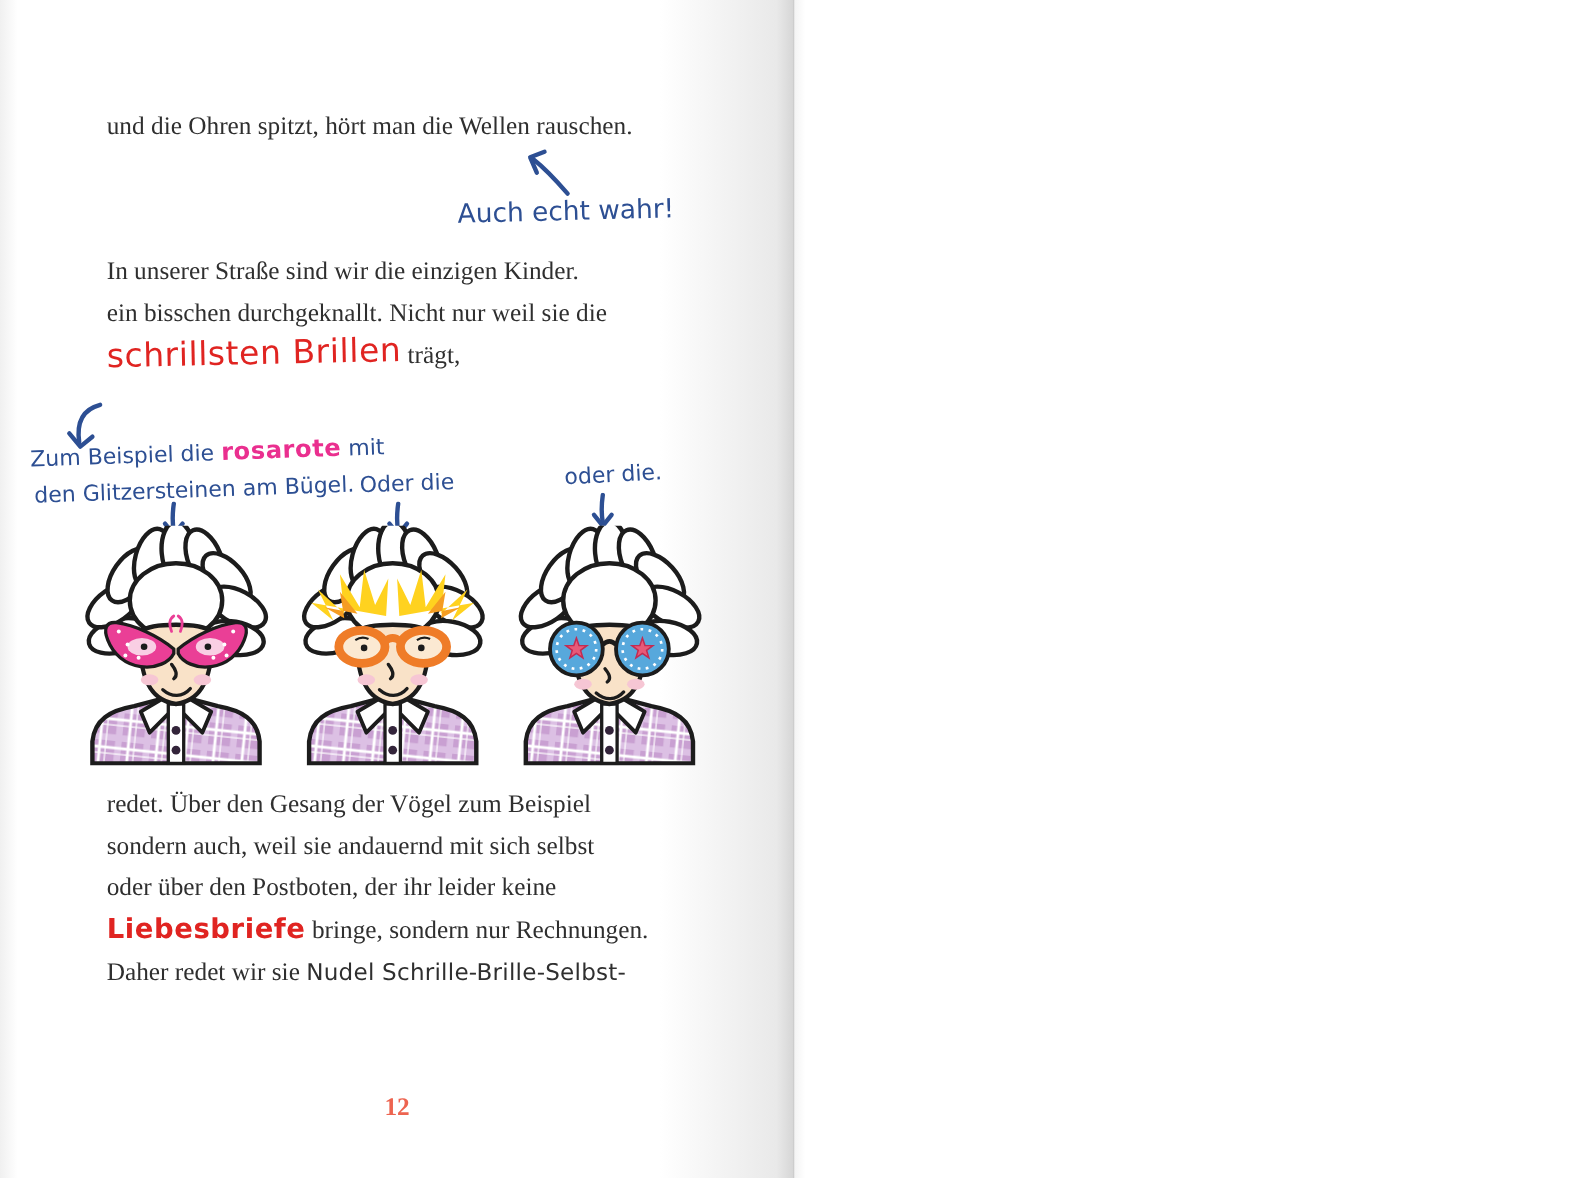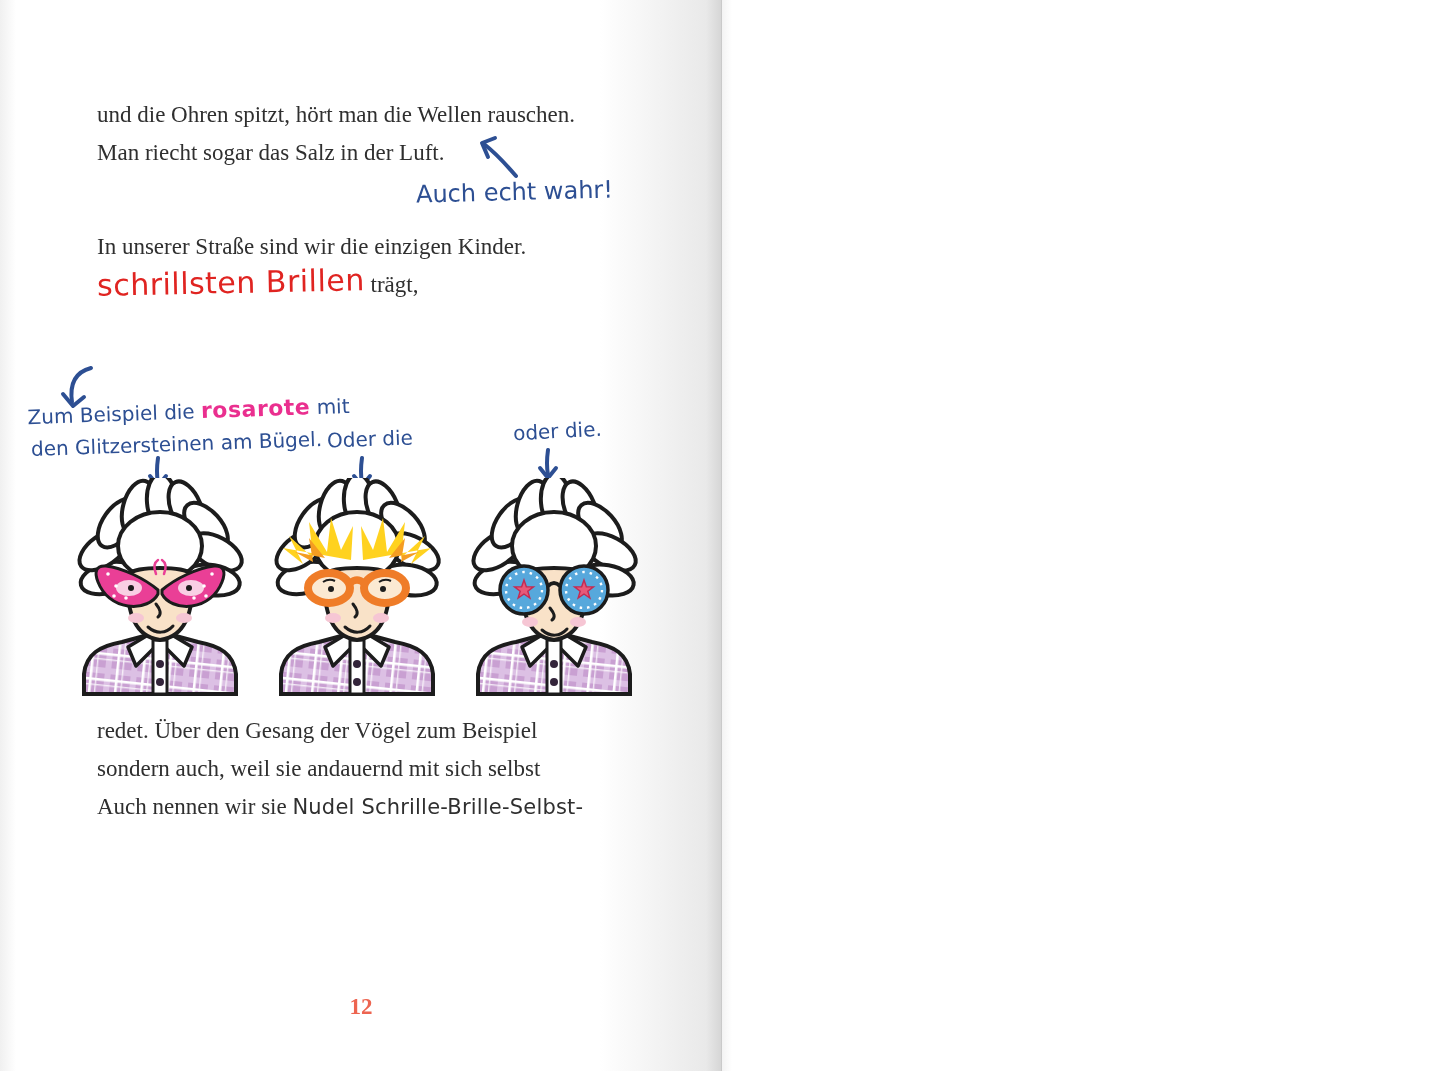--- a/index.html
+++ b/index.html
@@ -28,31 +28,31 @@
 </style>
 </head>
 <body>
 
 <div class="spread">
 
   <div class="page page-left">
 
     <div class="para" style="left:97px;top:96px;">
       <div class="line">und die Ohren spitzt, hört man die Wellen rauschen.</div>
-      <div class="line">Man riecht sogar das Salz in der Luft.</div>
     </div>
 
     <svg class="arrow" style="left:472px;top:134px;" width="48" height="46" viewBox="0 0 48 46">
       <path d="M44,42 Q26,21 12,10"></path>
         <path d="M23,4 L10,9 L16,23"></path>
     </svg>
     <div class="hw-note" style="left:416px;top:176px;font-size:24px;transform:rotate(-1.5deg);">Auch echt wahr!</div>
 
     <div class="para" style="left:97px;top:228px;">
       <div class="line">In unserer Straße sind wir die einzigen Kinder.</div>
+      <div class="line">ein bisschen durchgeknallt. Nicht nur weil sie die</div>
       <div class="line"><span class="hw-red-big">schrillsten Brillen</span><span> trägt,</span></div>
     </div>
 
     <svg class="arrow" style="left:58px;top:362px;" width="40" height="52" viewBox="0 0 40 52">
       <path d="M33,6 Q10,12 14,40"></path>
         <path d="M5,32 L15,44 L26,35"></path>
     </svg>
 
     <div class="hw-note" style="left:28px;top:396px;width:296px;text-align:center;font-size:20px;transform:rotate(-2deg);">
       <div style="white-space:nowrap;"><span>Zum Beispiel die </span><span class="bold-pink">rosarote</span><span> mit</span></div>
@@ -203,21 +203,23 @@
           <circle cx="120" cy="112" r="18" fill="none" stroke="#ffffff" stroke-width="2.4" stroke-dasharray="2.5,5"></circle>
           <polygon transform="translate(60,112)" points="0,-10 2.35,-3.24 9.51,-3.09 3.8,1.24 5.88,8.09 0,4 -5.88,8.09 -3.8,1.24 -9.51,-3.09 -2.35,-3.24" fill="#e85a78" stroke="#c22b52" stroke-width="1.4"></polygon>
           <polygon transform="translate(120,112)" points="0,-10 2.35,-3.24 9.51,-3.09 3.8,1.24 5.88,8.09 0,4 -5.88,8.09 -3.8,1.24 -9.51,-3.09 -2.35,-3.24" fill="#e85a78" stroke="#c22b52" stroke-width="1.4"></polygon>
         </g>
       </g>
     </svg>
 
     <div class="para" style="left:97px;top:712px;">
       <div class="line">redet. Über den Gesang der Vögel zum Beispiel</div>
       <div class="line">sondern auch, weil sie andauernd mit sich selbst</div>
-      <div class="line"><span>Auch nennen wir sie </span><span class="comic">Nudel Schrille-Brille-Selbst-</span></div>
+      <div class="line">oder über den Postboten, der ihr leider keine</div>
+      <div class="line"><span class="bold-red">Liebesbriefe</span><span> bringe, sondern nur Rechnungen.</span></div>
+      <div class="line"><span>Daher redet wir sie </span><span class="comic">Nudel Schrille-Brille-Selbst-</span></div>
     </div>
 
     <div class="pagenum pn-left">12</div>
   </div>
 
   <div class="page page-right">
 
     <div class="pagenum pn-right">13</div>
   </div>
 

